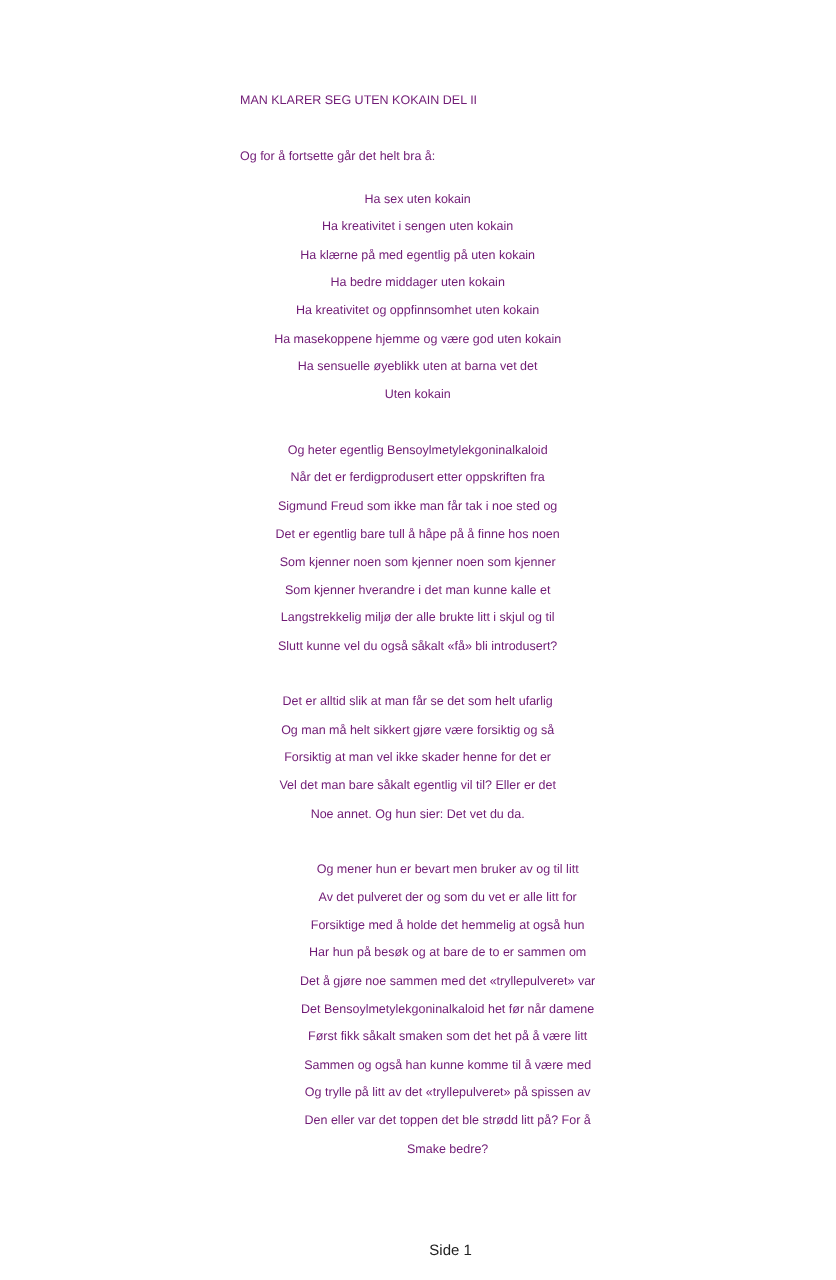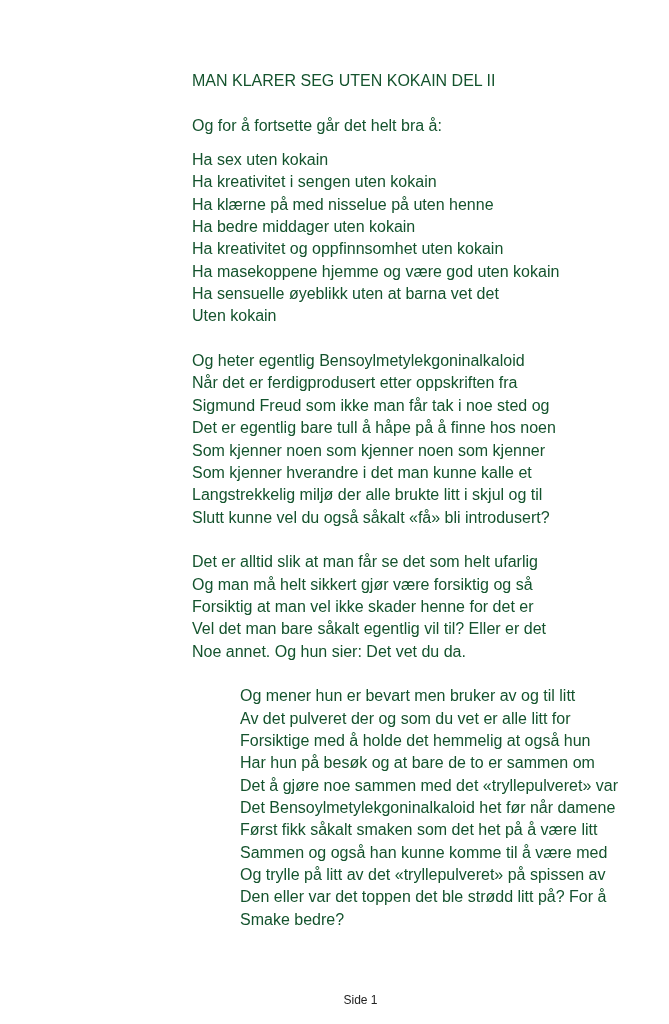--- a/index.html
+++ b/index.html
@@ -16,34 +16,35 @@
     height: 1024px;
     background: #ffffff;
     color: #222222;
   }
   .content {
     position: absolute;
     left: 192px;
     top: 70px;
   }
   .line, .title, .intro {
-    font-size: 16px;
+    font-size: 10px;
     line-height: 22.35px;
     white-space: nowrap;
     font-weight: 400;
-    color: #14532d;
+    color: #701a75;
   }
   .title {
     margin-bottom: 22.35px;
   }
   .intro {
     margin-bottom: 12px;
   }
   .stanza {
     margin-bottom: 22.35px;
+    text-align: center;
   }
   .stanza:last-of-type {
     margin-bottom: 0;
     margin-left: 48px;
   }
   .footer {
     position: absolute;
     top: 992px;
     left: 26px;
     width: 669px;
@@ -59,42 +60,42 @@
 <div class="page">
   <div class="content">
 
     <div class="title">MAN KLARER SEG UTEN KOKAIN DEL II</div>
 
     <div class="intro">Og for å fortsette går det helt bra å:</div>
 
     <div class="stanza">
       <div class="line">Ha sex uten kokain</div>
       <div class="line">Ha kreativitet i sengen uten kokain</div>
-      <div class="line">Ha klærne på med nisselue på uten henne</div>
+      <div class="line">Ha klærne på med egentlig på uten kokain</div>
       <div class="line">Ha bedre middager uten kokain</div>
       <div class="line">Ha kreativitet og oppfinnsomhet uten kokain</div>
       <div class="line">Ha masekoppene hjemme og være god uten kokain</div>
       <div class="line">Ha sensuelle øyeblikk uten at barna vet det</div>
       <div class="line">Uten kokain</div>
     </div>
 
     <div class="stanza">
       <div class="line">Og heter egentlig Bensoylmetylekgoninalkaloid</div>
       <div class="line">Når det er ferdigprodusert etter oppskriften fra</div>
       <div class="line">Sigmund Freud som ikke man får tak i noe sted og</div>
       <div class="line">Det er egentlig bare tull å håpe på å finne hos noen</div>
       <div class="line">Som kjenner noen som kjenner noen som kjenner</div>
       <div class="line">Som kjenner hverandre i det man kunne kalle et</div>
       <div class="line">Langstrekkelig miljø der alle brukte litt i skjul og til</div>
       <div class="line">Slutt kunne vel du også såkalt «få» bli introdusert?</div>
     </div>
 
     <div class="stanza">
       <div class="line">Det er alltid slik at man får se det som helt ufarlig</div>
-      <div class="line">Og man må helt sikkert gjør være forsiktig og så</div>
+      <div class="line">Og man må helt sikkert gjøre være forsiktig og så</div>
       <div class="line">Forsiktig at man vel ikke skader henne for det er</div>
       <div class="line">Vel det man bare såkalt egentlig vil til? Eller er det</div>
       <div class="line">Noe annet. Og hun sier: Det vet du da.</div>
     </div>
 
     <div class="stanza">
       <div class="line">Og mener hun er bevart men bruker av og til litt</div>
       <div class="line">Av det pulveret der og som du vet er alle litt for</div>
       <div class="line">Forsiktige med å holde det hemmelig at også hun</div>
       <div class="line">Har hun på besøk og at bare de to er sammen om</div>

